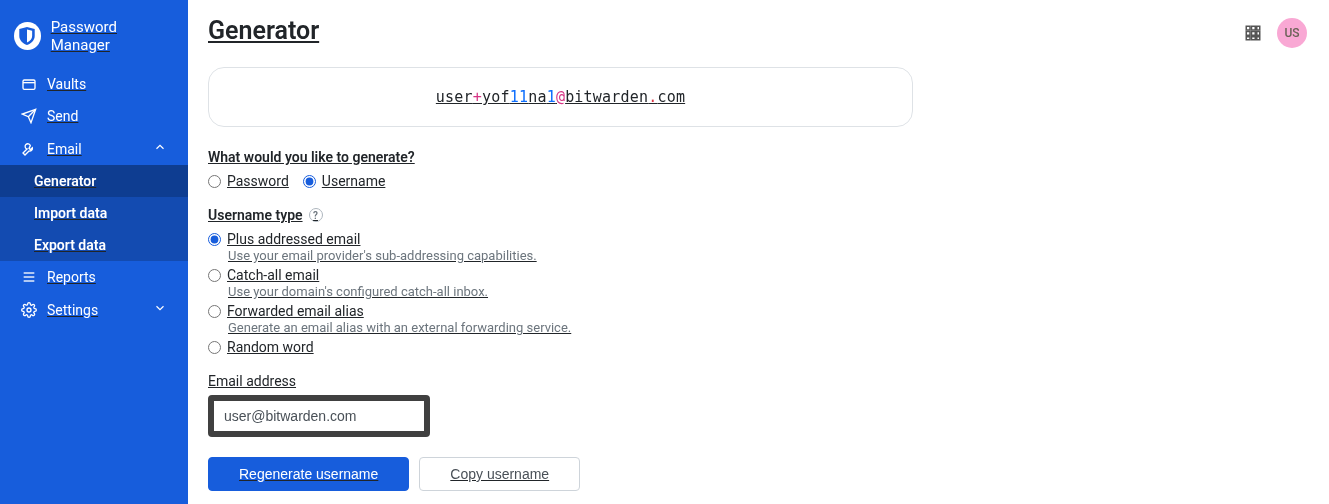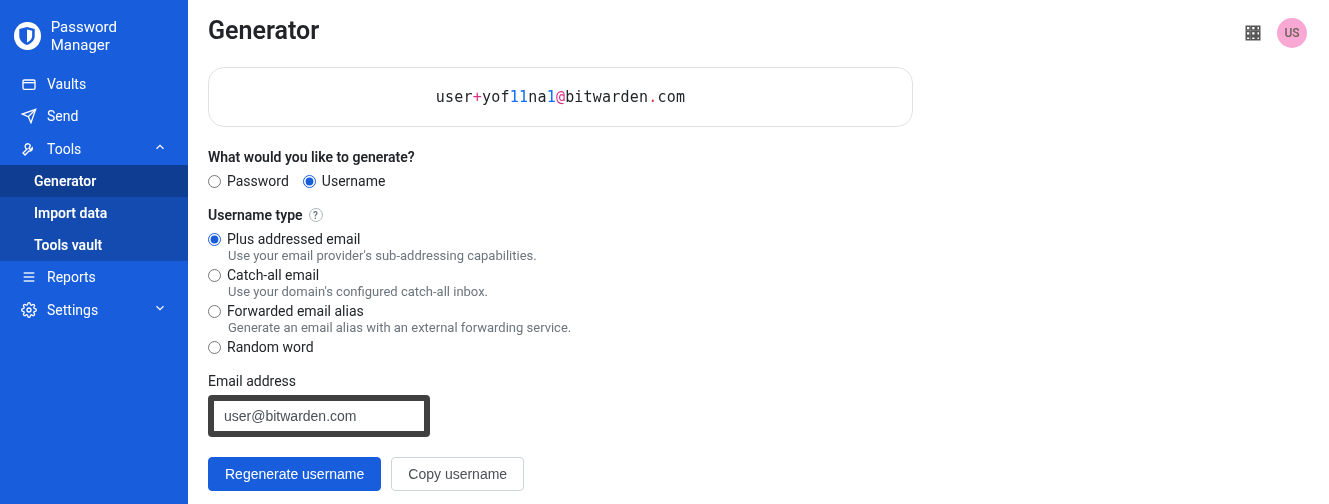--- a/index.html
+++ b/index.html
@@ -1,17 +1,17 @@
 <!DOCTYPE html>
 <html><head>
   <meta charset="utf-8">
   <style>
     * { box-sizing: border-box; margin: 0; padding: 0; }
     body { font-family: -apple-system, BlinkMacSystemFont, "Segoe UI", Roboto, "Helvetica Neue", Arial, sans-serif; font-size: 14px; color: #212529; }
-    .app { display: flex; width: 1329px; height: 504px; overflow: hidden; }
+    .app { display: flex; width: 1329px; height: 504px; overflow: hidden; text-decoration: underline; }
 
     
     .sidebar { width: 188px; background: #175DDC; color: #fff; flex-shrink: 0; display: flex; flex-direction: column; }
     .brand { display: flex; align-items: center; gap: 10px; padding: 18px 14px 14px 14px; }
     .brand-logo { width: 28px; height: 28px; background: #fff; border-radius: 50%; display: flex; align-items: center; justify-content: center; }
     .brand-logo svg { width: 16px; height: 18px; }
     .brand-text { font-size: 15px; font-weight: 400; }
     .nav { list-style: none; }
     .nav-item { display: flex; align-items: center; gap: 10px; padding: 8px 21px; cursor: pointer; font-size: 14px; }
     .nav-item .chev { margin-left: auto; }
@@ -44,21 +44,21 @@
     .vlist { list-style: none; margin-bottom: 18px; }
     .vlist > li { margin-bottom: 4px; }
     .vlist .opt { display: flex; align-items: center; gap: 6px; cursor: pointer; }
     .vlist .opt input { accent-color: #175DDC; margin:0; }
     .vlist .desc { color: #6c757d; font-size: 13px; margin-left: 20px; margin-top: 1px; margin-bottom: 2px; }
 
     .field-label { font-weight: 400; font-size: 14px; margin-bottom: 6px; }
     .text-input { width: 222px; padding: 7px 10px; border: 6px solid #404040; border-radius: 4px; font-size: 14px; color: #495057; margin-bottom: 20px; }
 
     .btn-row { display: flex; gap: 10px; }
-    .btn { padding: 8px 16px; font-size: 14px; border-radius: 4px; cursor: pointer; border: 1px solid transparent; font-weight: 500; }
+    .btn { padding: 8px 30px; font-size: 14px; border-radius: 4px; cursor: pointer; border: 1px solid transparent; font-weight: 500; }
     .btn-primary { background: #175DDC; color: #fff; border-color: #175DDC; }
     .btn-secondary { background: #fff; color: #495057; border-color: #ced4da; }
   </style>
 </head>
 <body>
 
 <div class="app">
   <aside class="sidebar">
     <div class="brand">
       <span class="brand-logo">
@@ -86,32 +86,32 @@
             </svg>
         </span>
         <span>Send</span>
       </li>
       <li class="nav-item">
         <span class="nav-icon">
           <svg viewBox="0 0 24 24" width="16" height="16" fill="none" stroke="#fff" stroke-width="2">
               <path d="M14 7a4 4 0 1 0-5 5l-6 6 3 3 6-6a4 4 0 0 0 5-5l-3 3-2-2z"></path>
             </svg>
         </span>
-        <span>Tools</span>
+        <span>Email</span>
         <span class="chev">
           <svg viewBox="0 0 24 24" width="14" height="14" fill="none" stroke="#fff" stroke-width="2">
               <polyline points="6 15 12 9 18 15"></polyline>
             </svg>
         </span>
       </li>
     </ul>
     <ul class="nav-sub">
       <li class="nav-sub-item active"><span>Generator</span></li>
       <li class="nav-sub-item"><span>Import data</span></li>
-      <li class="nav-sub-item"><span>Tools vault</span></li>
+      <li class="nav-sub-item"><span>Export data</span></li>
     </ul>
     <ul class="nav">
       <li class="nav-item">
         <span class="nav-icon">
           <svg viewBox="0 0 24 24" width="16" height="16" fill="none" stroke="#fff" stroke-width="2">
               <line x1="4" y1="6" x2="20" y2="6"></line>
               <line x1="4" y1="12" x2="20" y2="12"></line>
               <line x1="4" y1="18" x2="20" y2="18"></line>
             </svg>
         </span>

